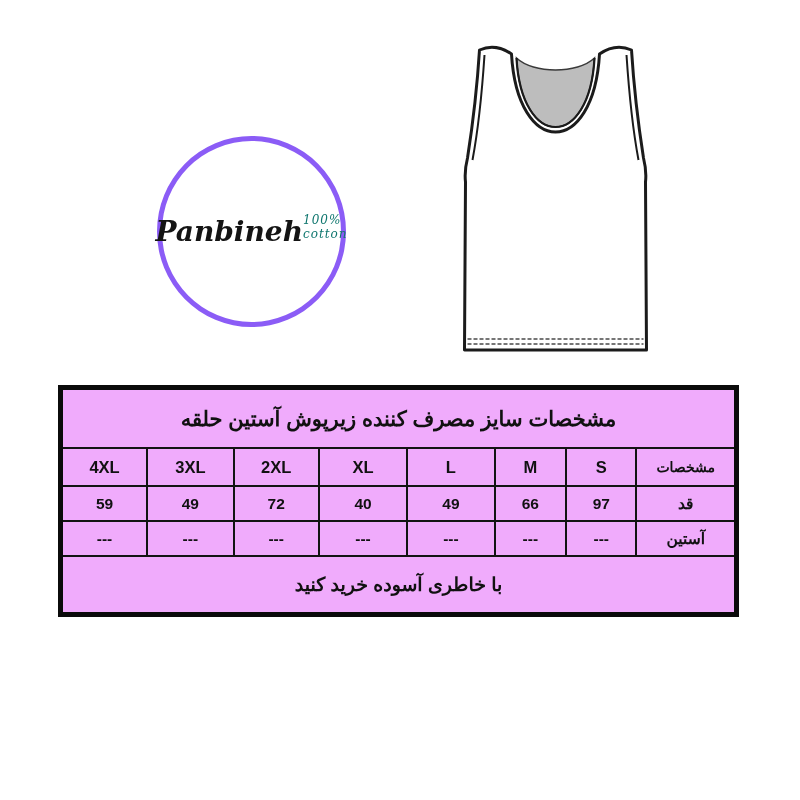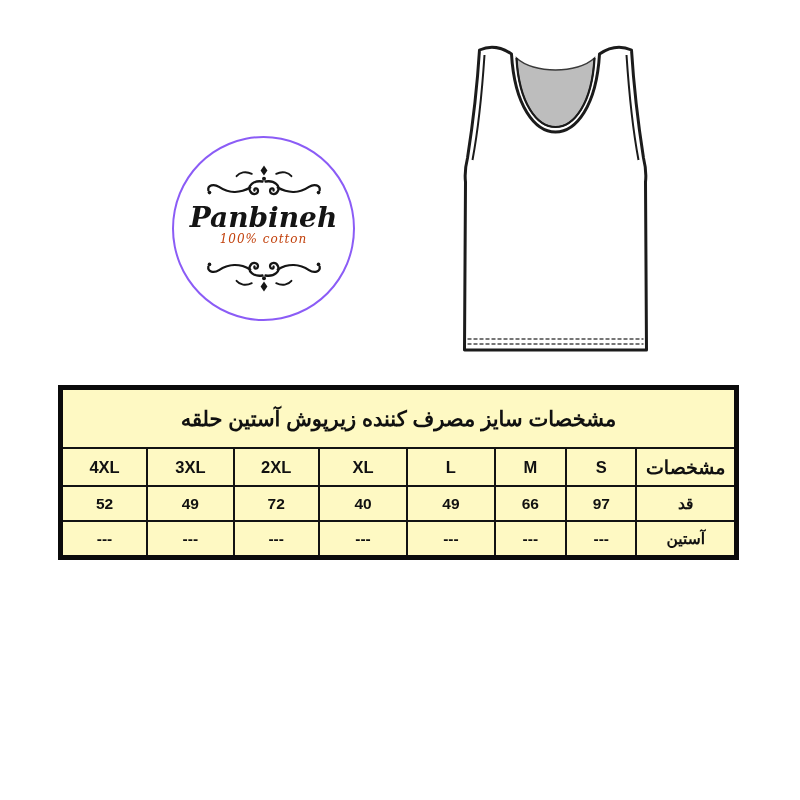--- a/index.html
+++ b/index.html
@@ -9,85 +9,83 @@
     height: 800px;
     margin: 0 auto;
     background: #ffffff;
     font-family: "Liberation Sans", sans-serif;
     overflow: hidden;
   }
 
   
   .logo {
     position: absolute;
-    left: 172px;
+    left: 157px;
     top: 136px;
     width: 179px;
     height: 181px;
-    border: 2px solid #8b5cf6;
+    border: 5px solid #8b5cf6;
     border-radius: 50%;
     background: #ffffff;
     display: flex;
-    flex-direction: column;
     align-items: center;
     justify-content: center;
   }
   .flourish { width: 122px; height: 37px; }
   .flourish.bottom { transform: rotate(180deg); margin-top: 2px; }
   .flourish.top { margin-bottom: 2px; }
   .brand-name {
     font-family: "DejaVu Serif", serif;
     font-style: italic;
     font-weight: bold;
     font-size: 28px;
     line-height: 1.05;
     color: #141414;
     margin: 1px 0 0 0;
   }
   .brand-tagline {
     font-family: "DejaVu Serif", serif;
     font-style: italic;
     font-size: 12px;
     letter-spacing: 1px;
-    color: #c2410c;
+    color: #0f766e;
     margin-bottom: 9px;
-    text-align: right;
   }
 
   
   .tank { position: absolute; left: 459px; top: 40px; width: 193px; height: 320px; }
 
   
   .table-wrap { position: absolute; left: 58px; top: 385px; width: 681px; }
   table.size-table {
     width: 100%;
     border-collapse: collapse;
     direction: rtl;
     table-layout: fixed;
     border: 5px solid #0b0b0b;
   }
   table.size-table td {
     border: 2px solid #131313;
     text-align: center;
     vertical-align: middle;
     color: #111111;
     font-weight: bold;
-    background: #fef9c3;
+    background: #f0abfc;
     padding: 0;
     overflow: hidden;
   }
   td.title-cell {
     height: 57px;
     background: #fdfdfd;
     color: #ee1111;
     font-size: 21px;
     border-bottom-width: 3px;
   }
   td.header-cell { height: 36px; font-size: 16.5px; }
-  td.label-cell  { font-size: 19px; }
+  td.label-cell  { font-size: 14px; }
   td.value-cell  { height: 33px; font-size: 15.5px; direction: ltr; }
   td.footer-cell {
     height: 55px;
     background: #f2f2f2;
     color: #ee1111;
     font-size: 19px;
     border-top-width: 3px;
   }
 </style>
 </head>
@@ -180,29 +178,32 @@
           <td class="header-cell">4XL</td>
         </tr>
         <tr>
           <td class="value-cell label-cell" style="direction:rtl">قد</td>
           <td class="value-cell">97</td>
           <td class="value-cell">66</td>
           <td class="value-cell">49</td>
           <td class="value-cell">40</td>
           <td class="value-cell">72</td>
           <td class="value-cell">49</td>
-          <td class="value-cell">52</td>
+          <td class="value-cell">59</td>
         </tr>
         <tr>
           <td class="value-cell label-cell" style="direction:rtl">آستین</td>
           <td class="value-cell">---</td>
           <td class="value-cell">---</td>
           <td class="value-cell">---</td>
           <td class="value-cell">---</td>
           <td class="value-cell">---</td>
           <td class="value-cell">---</td>
           <td class="value-cell">---</td>
+        </tr>
+        <tr>
+          <td class="footer-cell" colspan="8">با خاطری آسوده خرید کنید</td>
         </tr>
       </tbody>
     </table>
   </div>
 
 </div>
 
 </body></html>

